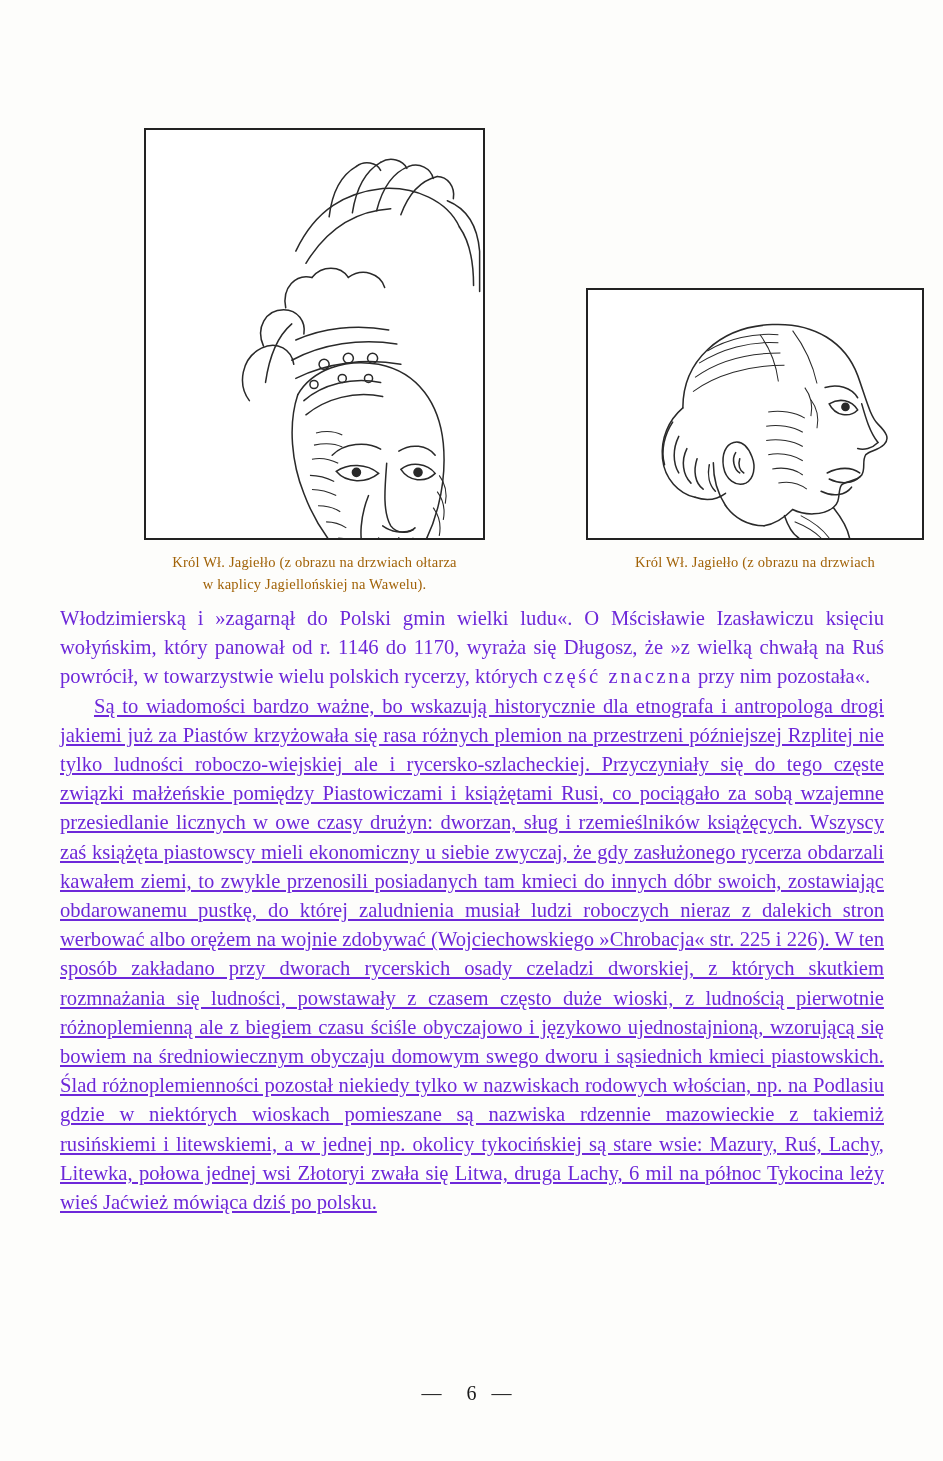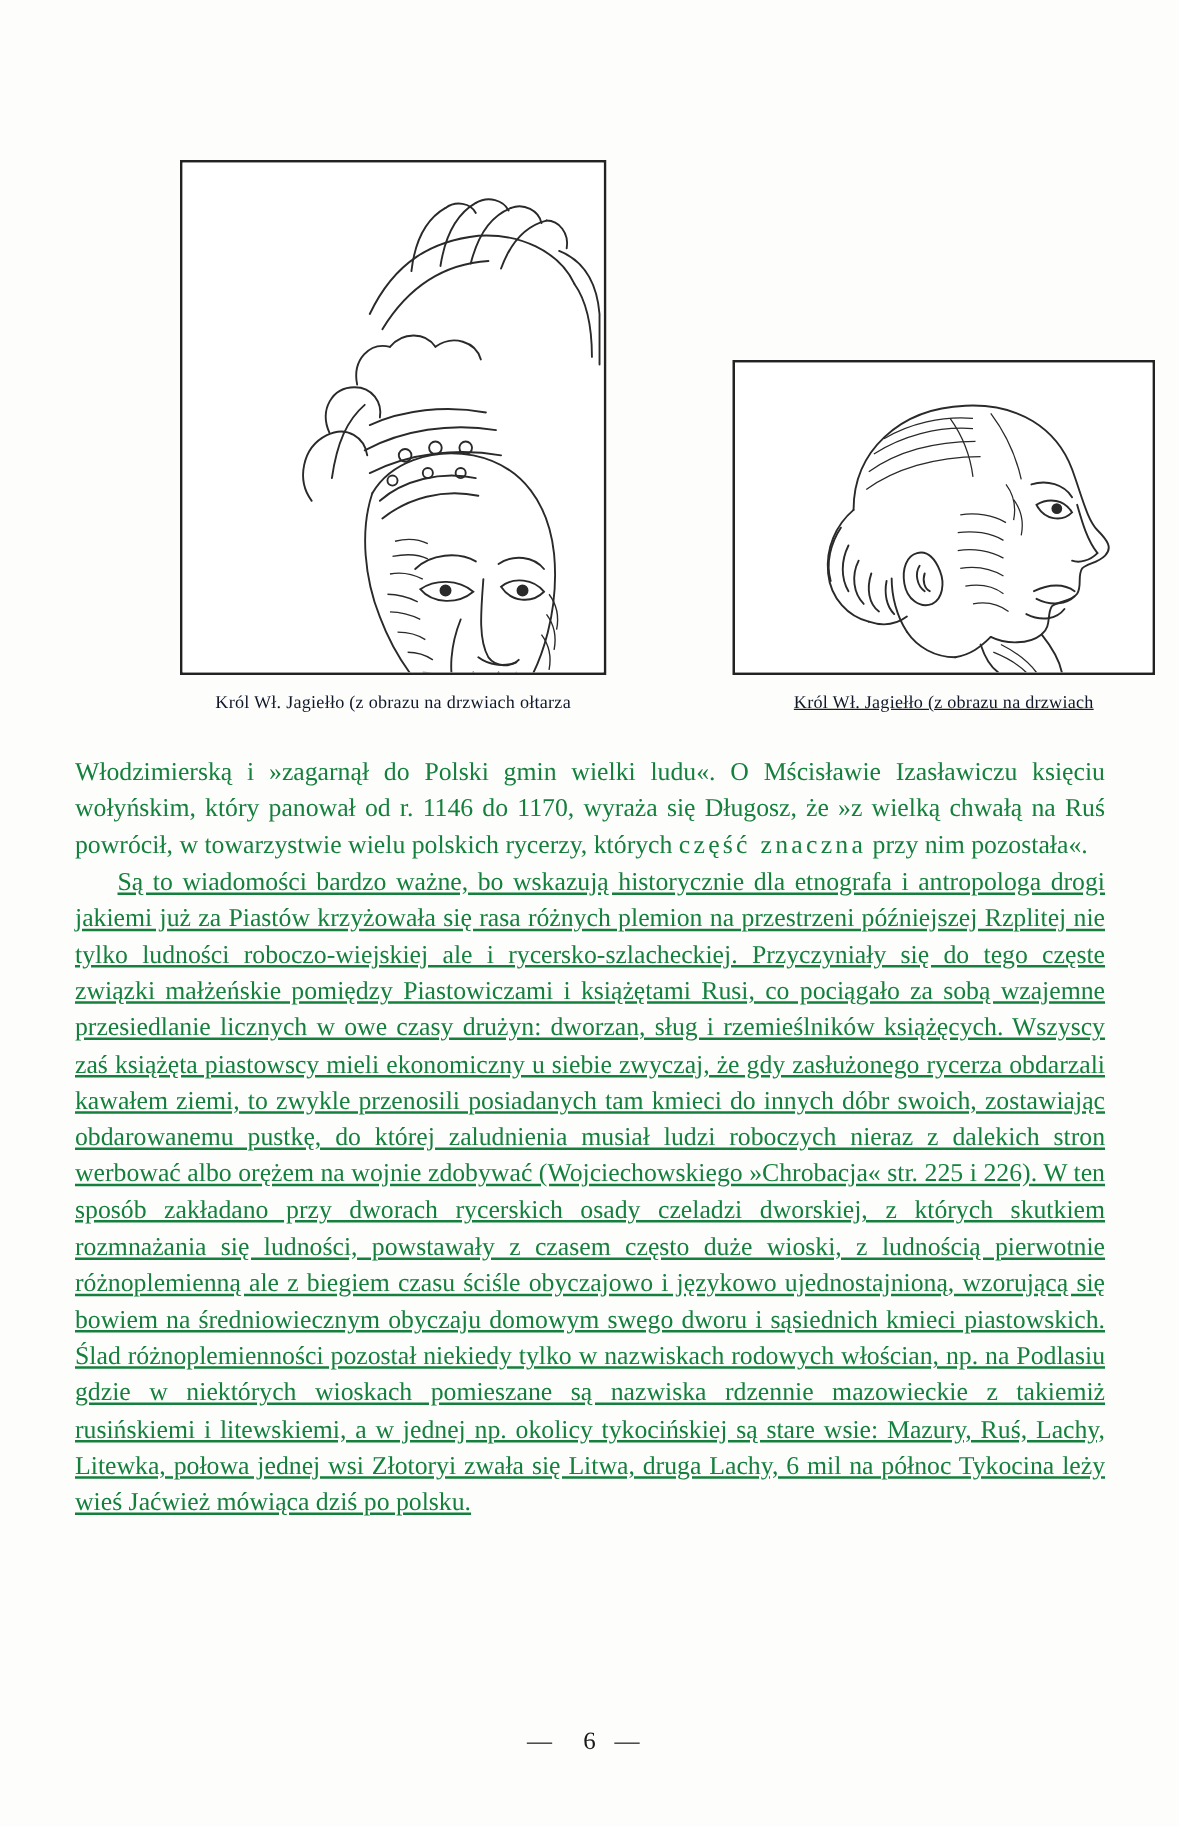--- a/index.html
+++ b/index.html
@@ -26,54 +26,54 @@
     position: absolute;
     left: 0;
     top: 0;
     width: 943px;
     height: 600px;
   }
   .figure {
     position: absolute;
   }
   .fig-left  { left: 104px; top: 112px; width: 341px; }
-  .fig-right { left: 546px; top: 272px; width: 338px; text-decoration: underline; }
+  .fig-right { left: 546px; top: 272px; width: 338px; }
 
   .plate {
     border: 2px solid #222;
     background: #ffffff;
     position: relative;
     overflow: hidden;
   }
   .fig-left .plate  { height: 408px; }
   .fig-right .plate { height: 248px; }
 
   .caption {
     margin-top: 11px;
     text-align: center;
     font-family: "Liberation Serif", serif;
     font-size: 14.5px;
     line-height: 1.55;
-    color: #0f172a;
+    color: #a16207;
     letter-spacing: 0.2px;
   }
 
   
   .engraving { position: absolute; inset: 0; }
   .engraving svg { display: block; width: 100%; height: 100%; }
 
   
   .body-text {
     position: absolute;
     left: 60px;
     top: 604px;
     width: 824px;
     font-size: 20.6px;
     line-height: 29.2px;
-    color: #15803d;
+    color: #6d28d9;
     text-align: justify;
     text-justify: inter-word;
     font-family: "Liberation Serif", serif;
   }
   .body-text p {
     margin: 0;
   }
   .body-text p.indent {
     text-indent: 34px;
     text-decoration: underline;
@@ -200,20 +200,21 @@
             <g stroke="#2a2a2a" fill="none" stroke-width="1">
               <path d="M222 530 C252 516 284 516 306 530"></path>
               <path d="M224 548 C256 534 286 534 310 548"></path>
               <path d="M228 566 C260 552 292 552 314 566"></path>
             </g>
           </svg>
         </div>
       </div>
       <figcaption class="caption">
         <div>Król Wł. Jagiełło (z obrazu na drzwiach ołtarza</div>
+        <div>w kaplicy Jagiellońskiej na Wawelu).</div>
       </figcaption>
     </figure>
 
     <figure class="figure fig-right">
       <div class="plate">
         <div class="engraving">
           <svg viewBox="0 0 334 244" preserveAspectRatio="xMidYMid slice" xmlns="http://www.w3.org/2000/svg">
             <rect x="0" y="0" width="334" height="244" fill="#ffffff"></rect>
             <g stroke="#2a2a2a" fill="none" stroke-width="1.5" stroke-linecap="round">
 

